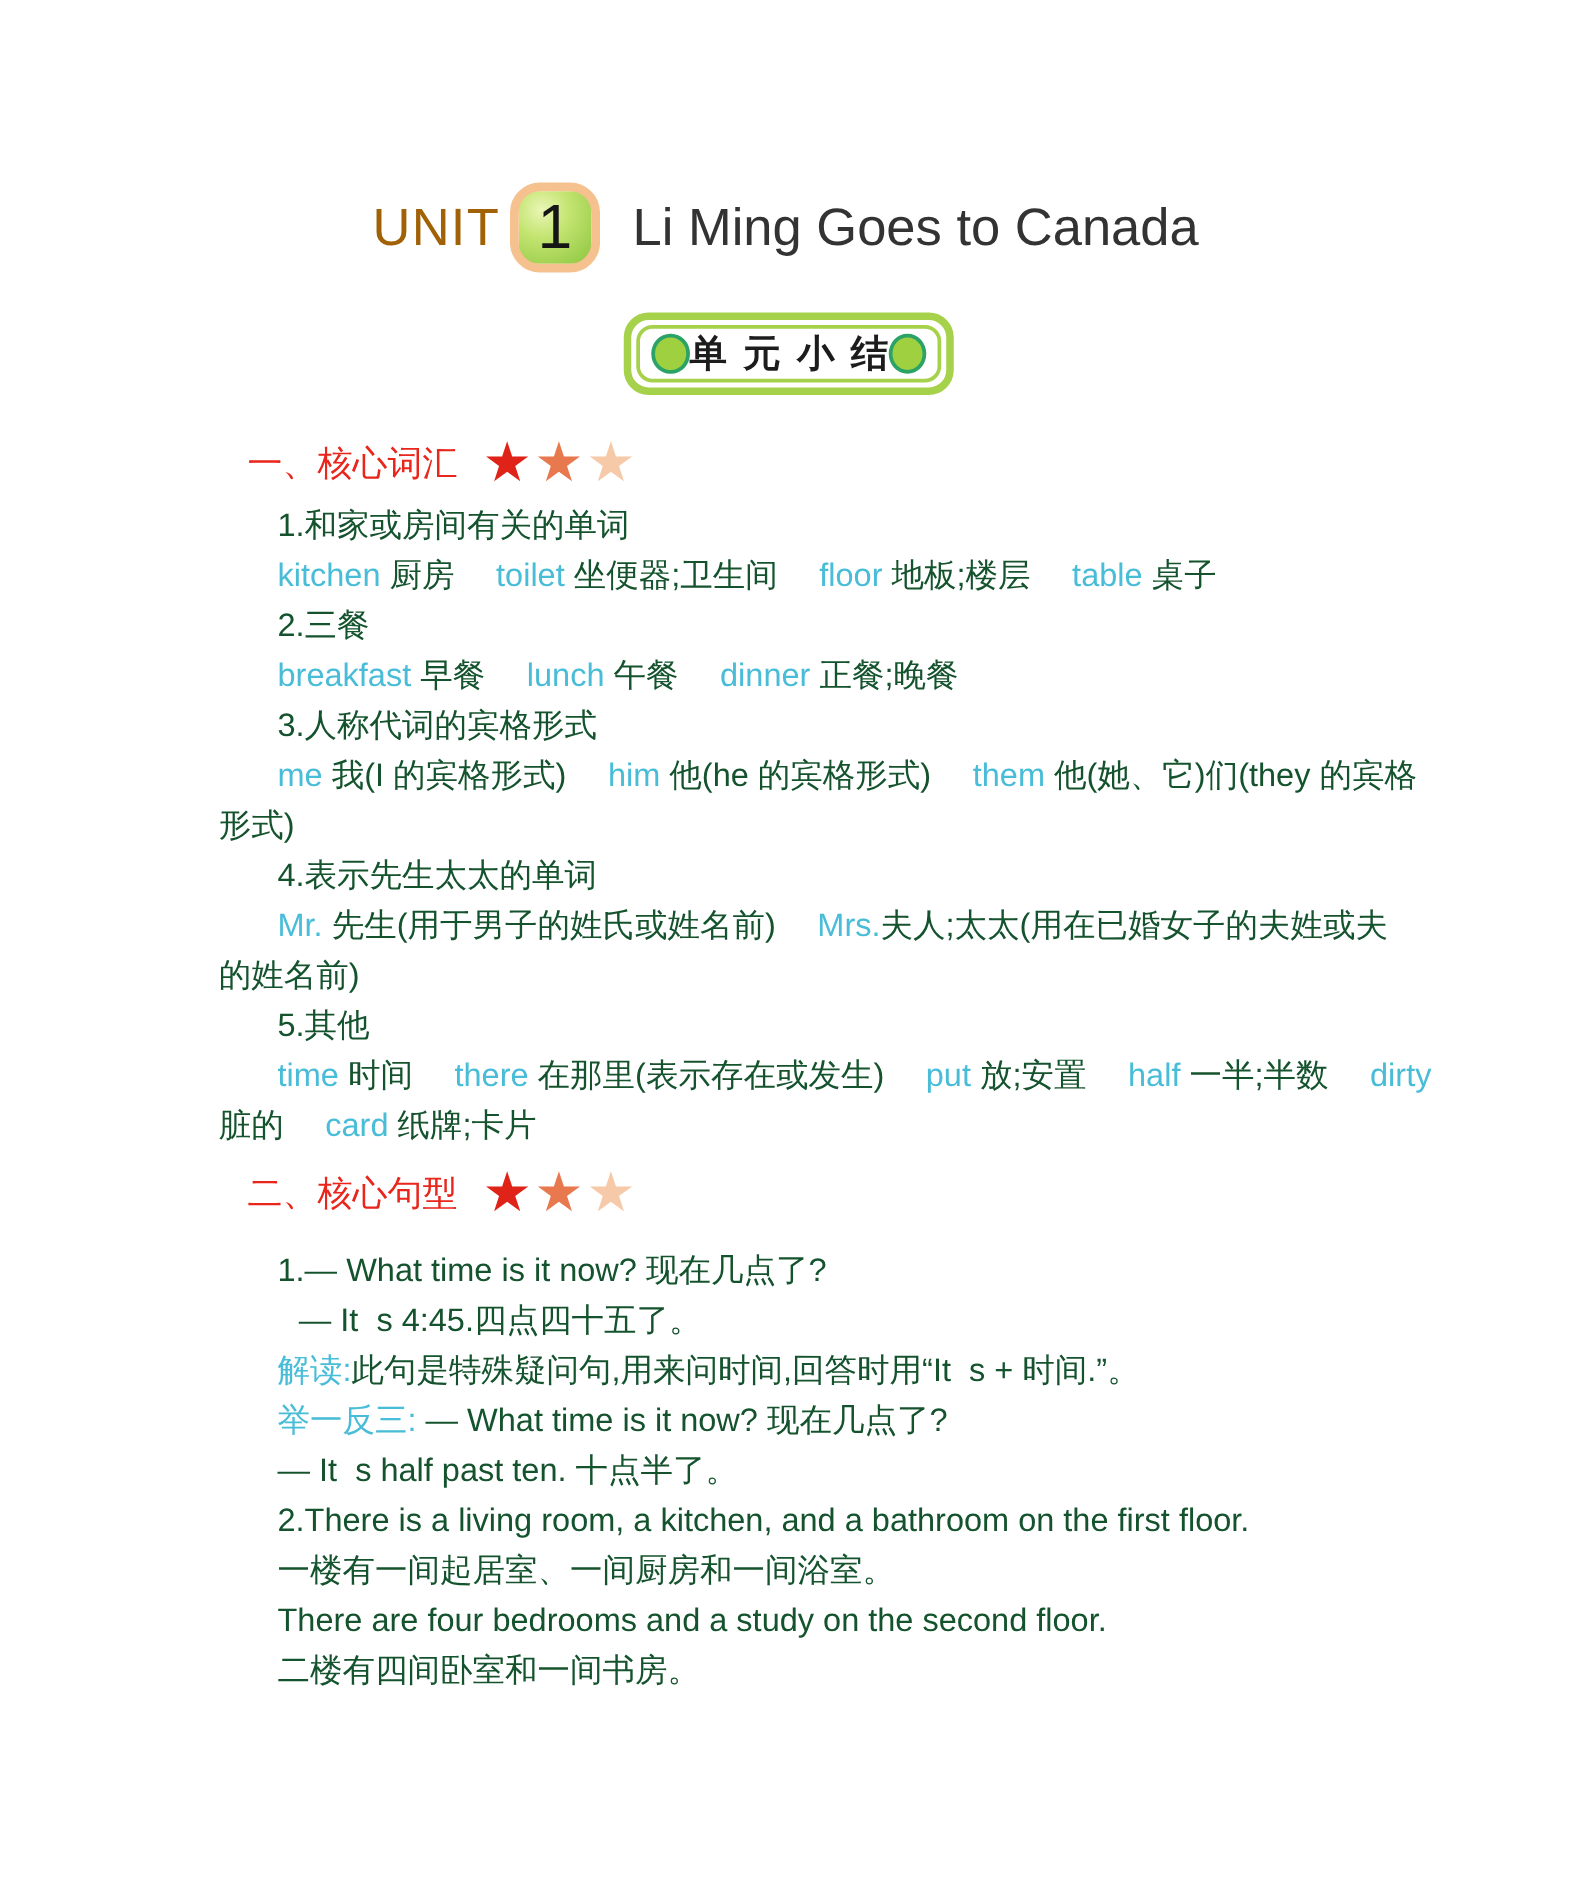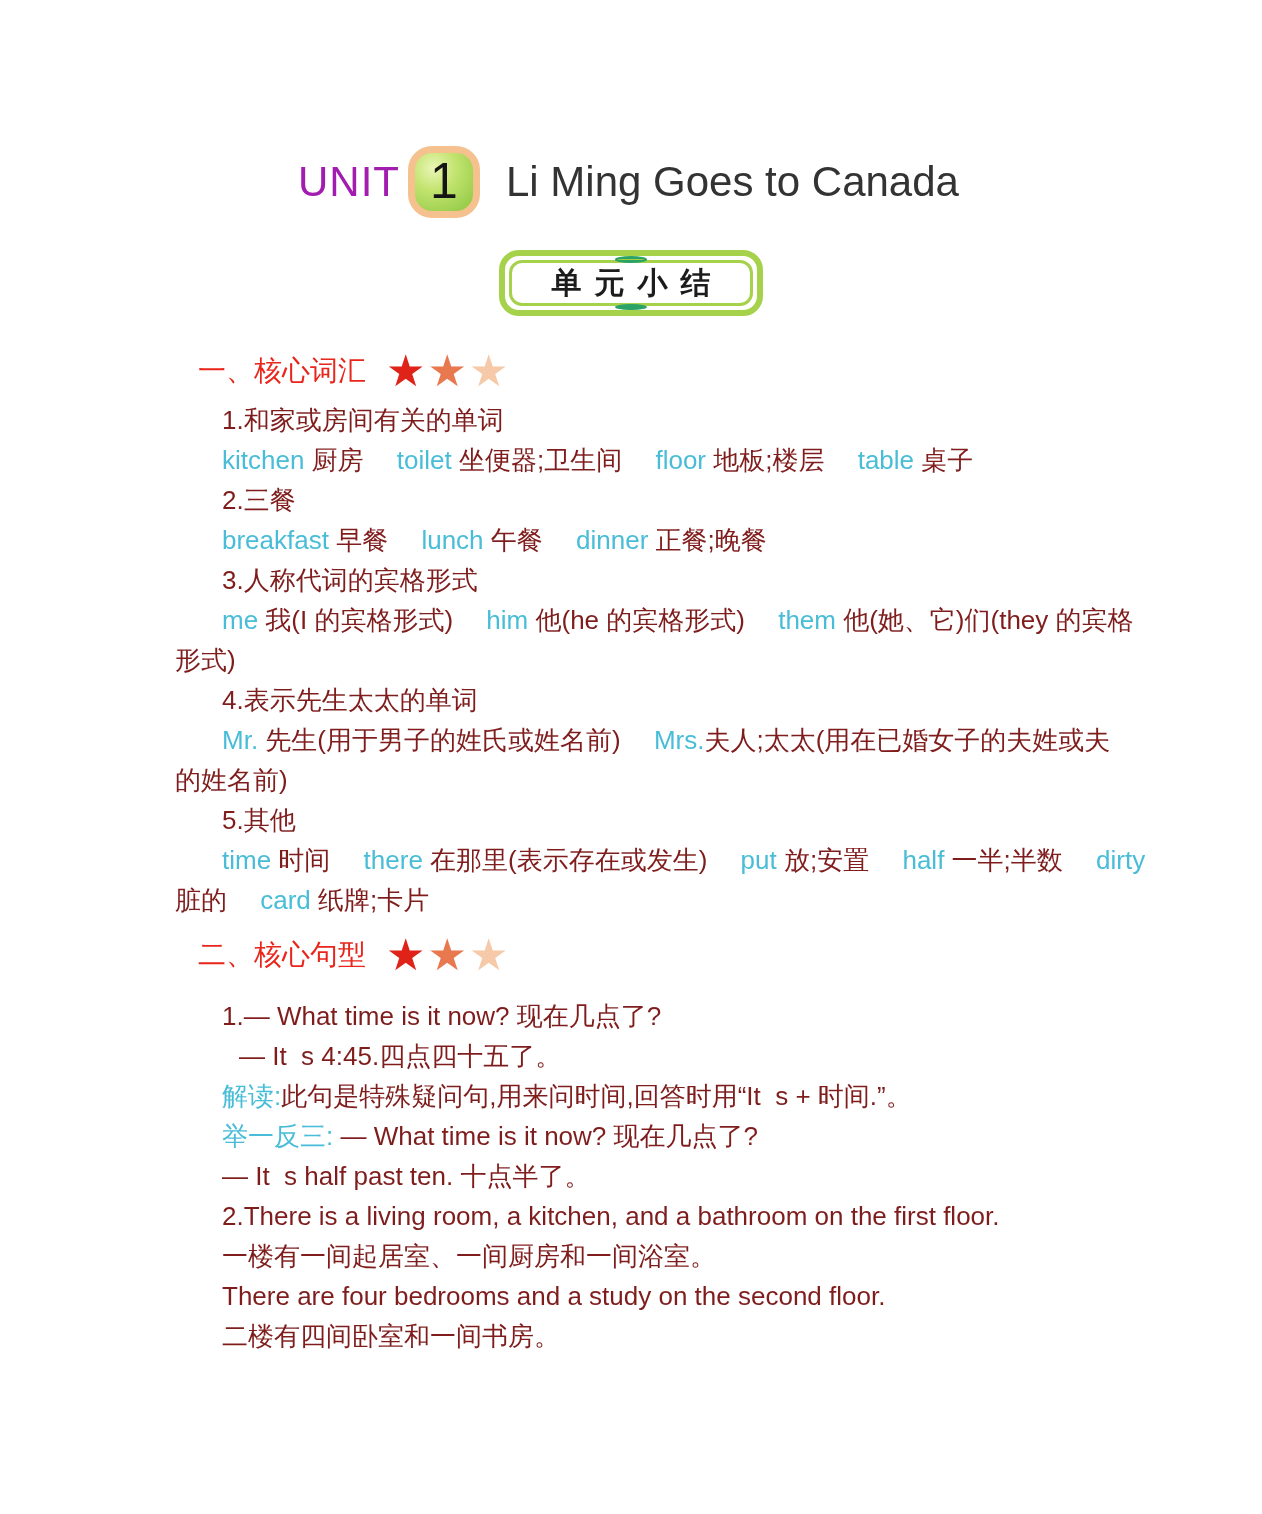--- a/index.html
+++ b/index.html
@@ -12,21 +12,21 @@
   }
   
   .title-row {
     padding-top:146px;
     margin-left:298px;
     display:flex;
     align-items:center;
   }
   .unit-label {
     font-size:42px;
-    color:#a21caf;
+    color:#a16207;
     letter-spacing:1px;
   }
   .unit-badge {
     width:58px; height:58px;
     margin-left:8px;
     border:7px solid #f5c18f;
     border-radius:24px;
     background:radial-gradient(circle at 32% 26%, #eaf6b6 0%, #c3e470 38%, #8cc63f 100%);
     display:flex; align-items:center; justify-content:center;
   }
@@ -57,21 +57,20 @@
     border-radius:13px;
     pointer-events:none;
   }
   .banner .banner-content {
     position:absolute;
     left:0; right:0; top:0; bottom:0;
     display:flex;
     align-items:center;
     justify-content:space-between;
     padding:0 16px;
-    flex-direction:column;
   }
   .green-dot {
     width:32px; height:32px;
     border-radius:50%;
     background:#9fd040;
     border:3px solid #2ba367;
     box-sizing:border-box;
   }
   .banner-text {
     font-size:30px;
@@ -121,21 +120,21 @@
   .line {
     height:40px;
     line-height:40px;
     font-size:26px;
     white-space:pre;
     margin-left:47px;
   }
   .line.flush { margin-left:0; }
   .line.deep  { margin-left:64px; }
   .c-en { color:#49bdd8; }
-  .c-zh { color:#7f1d1d; }
+  .c-zh { color:#14532d; }
 </style>
 </head>
 <body>
 
 <div class="title-row">
   <span class="unit-label">UNIT</span>
   <span class="unit-badge">
     <span class="num">1</span>
   </span>
   <span class="unit-title">Li Ming Goes to Canada</span>

